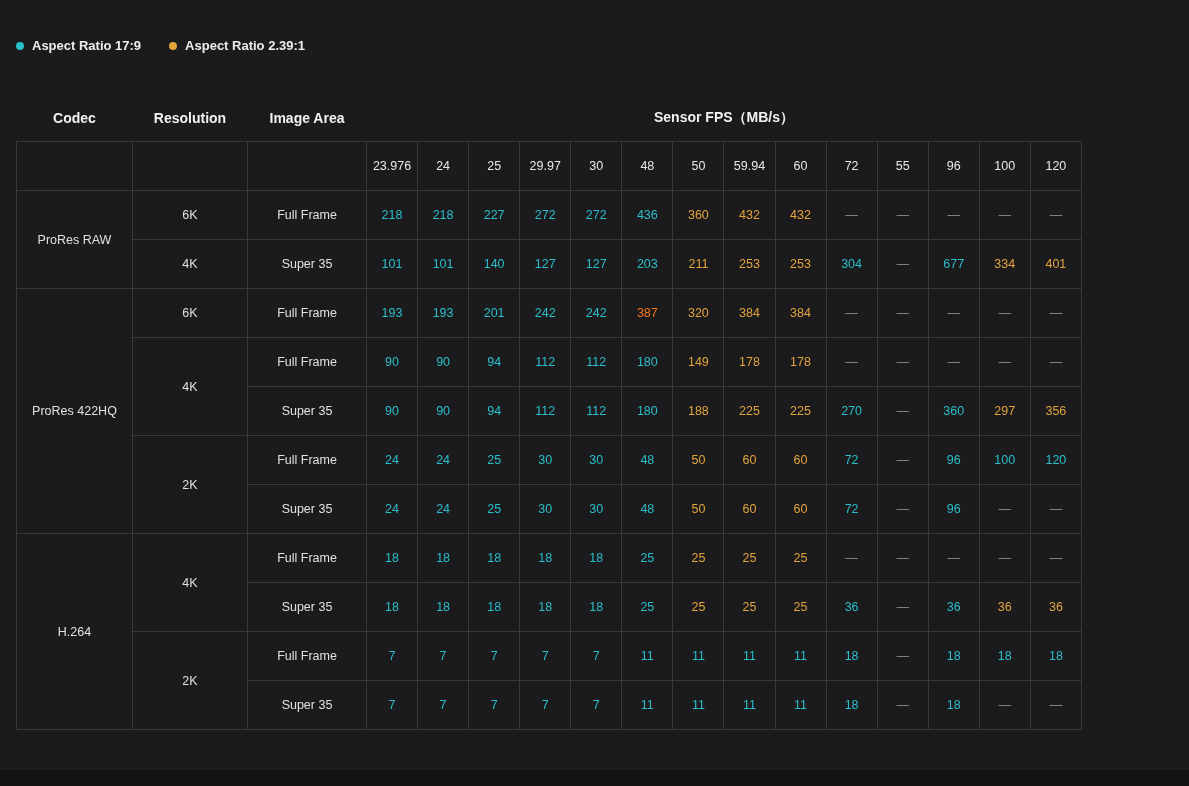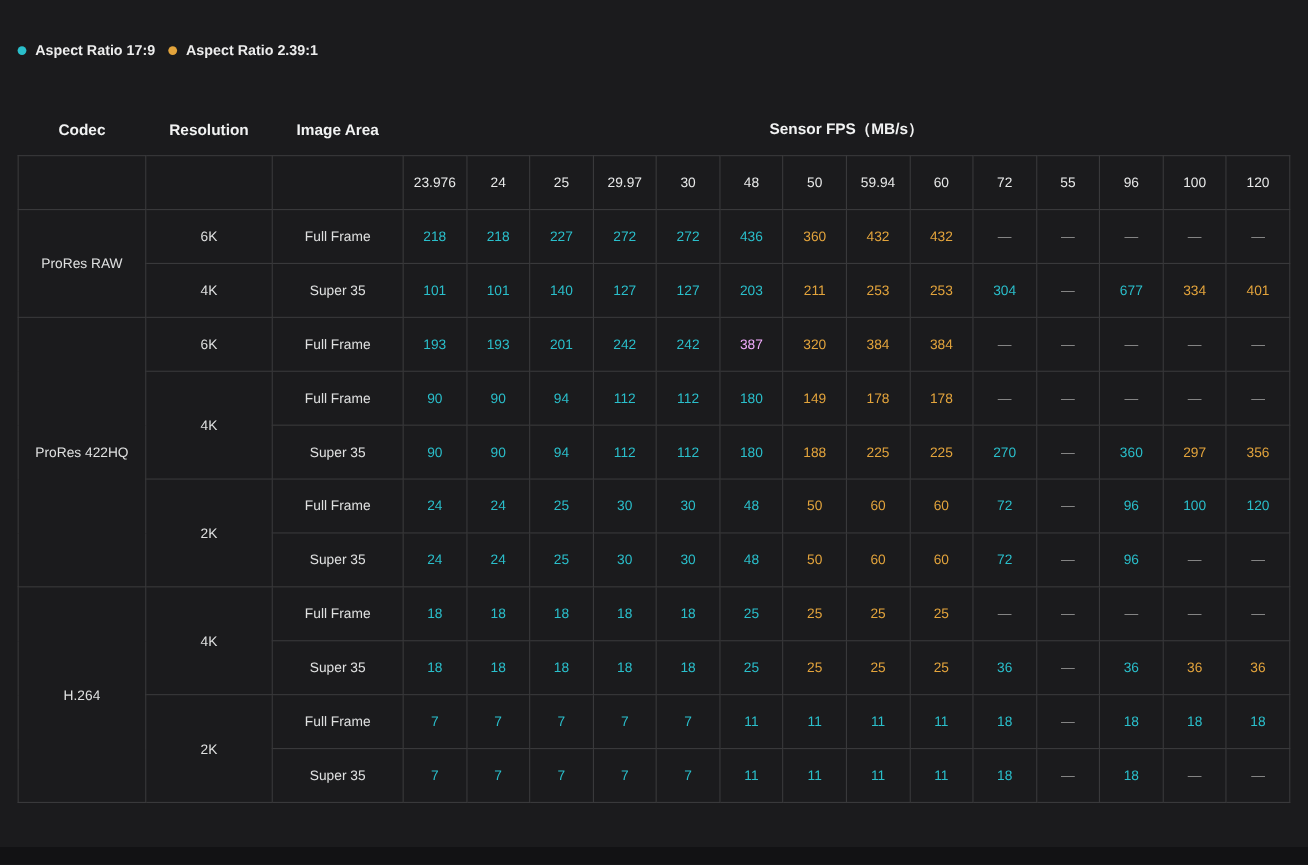--- a/index.html
+++ b/index.html
@@ -22,21 +22,21 @@
     padding-top: 15px;
     font-size: 26px;
     line-height: 32px;
     font-weight: 700;
     color: #f2f3f3;
     letter-spacing: 0.2px;
   }
   .legend {
     display: flex;
     align-items: center;
-    gap: 12px;
+    gap: 28px;
     margin-top: 38px;
   }
   .legend-item {
     display: flex;
     align-items: center;
     gap: 8px;
   }
   .dot {
     width: 8px;
     height: 8px;
@@ -44,21 +44,21 @@
     background: #888;
     flex: 0 0 auto;
   }
   .legend-label {
     font-size: 13px;
     font-weight: 700;
     color: #ededed;
   }
   table.specs {
     margin-top: 42px;
-    width: 1157px;
+    width: 1066px;
     border-collapse: collapse;
     table-layout: fixed;
   }
   table.specs th, table.specs td {
     border: 1px solid #39393b;
     text-align: center;
     vertical-align: middle;
     padding: 0;
     overflow: hidden;
     white-space: nowrap;
@@ -187,21 +187,21 @@
         </tr>
         <tr>
           <td rowspan="5" class="meta">ProRes 422HQ</td>
           <td rowspan="1" class="meta">6K</td>
           <td class="meta">Full Frame</td>
           <td class="val" style="color: rgb(42, 191, 203);">193</td>
           <td class="val" style="color: rgb(42, 191, 203);">193</td>
           <td class="val" style="color: rgb(42, 191, 203);">201</td>
           <td class="val" style="color: rgb(42, 191, 203);">242</td>
           <td class="val" style="color: rgb(42, 191, 203);">242</td>
-          <td class="val" style="color: #f0abfc;">387</td>
+          <td class="val" style="color: #f97316;">387</td>
           <td class="val" style="color: rgb(227, 164, 60);">320</td>
           <td class="val" style="color: rgb(227, 164, 60);">384</td>
           <td class="val" style="color: rgb(227, 164, 60);">384</td>
           <td class="val" style="color: rgb(143, 143, 143);">—</td>
           <td class="val" style="color: rgb(143, 143, 143);">—</td>
           <td class="val" style="color: rgb(143, 143, 143);">—</td>
           <td class="val" style="color: rgb(143, 143, 143);">—</td>
           <td class="val" style="color: rgb(143, 143, 143);">—</td>
         </tr>
         <tr>

